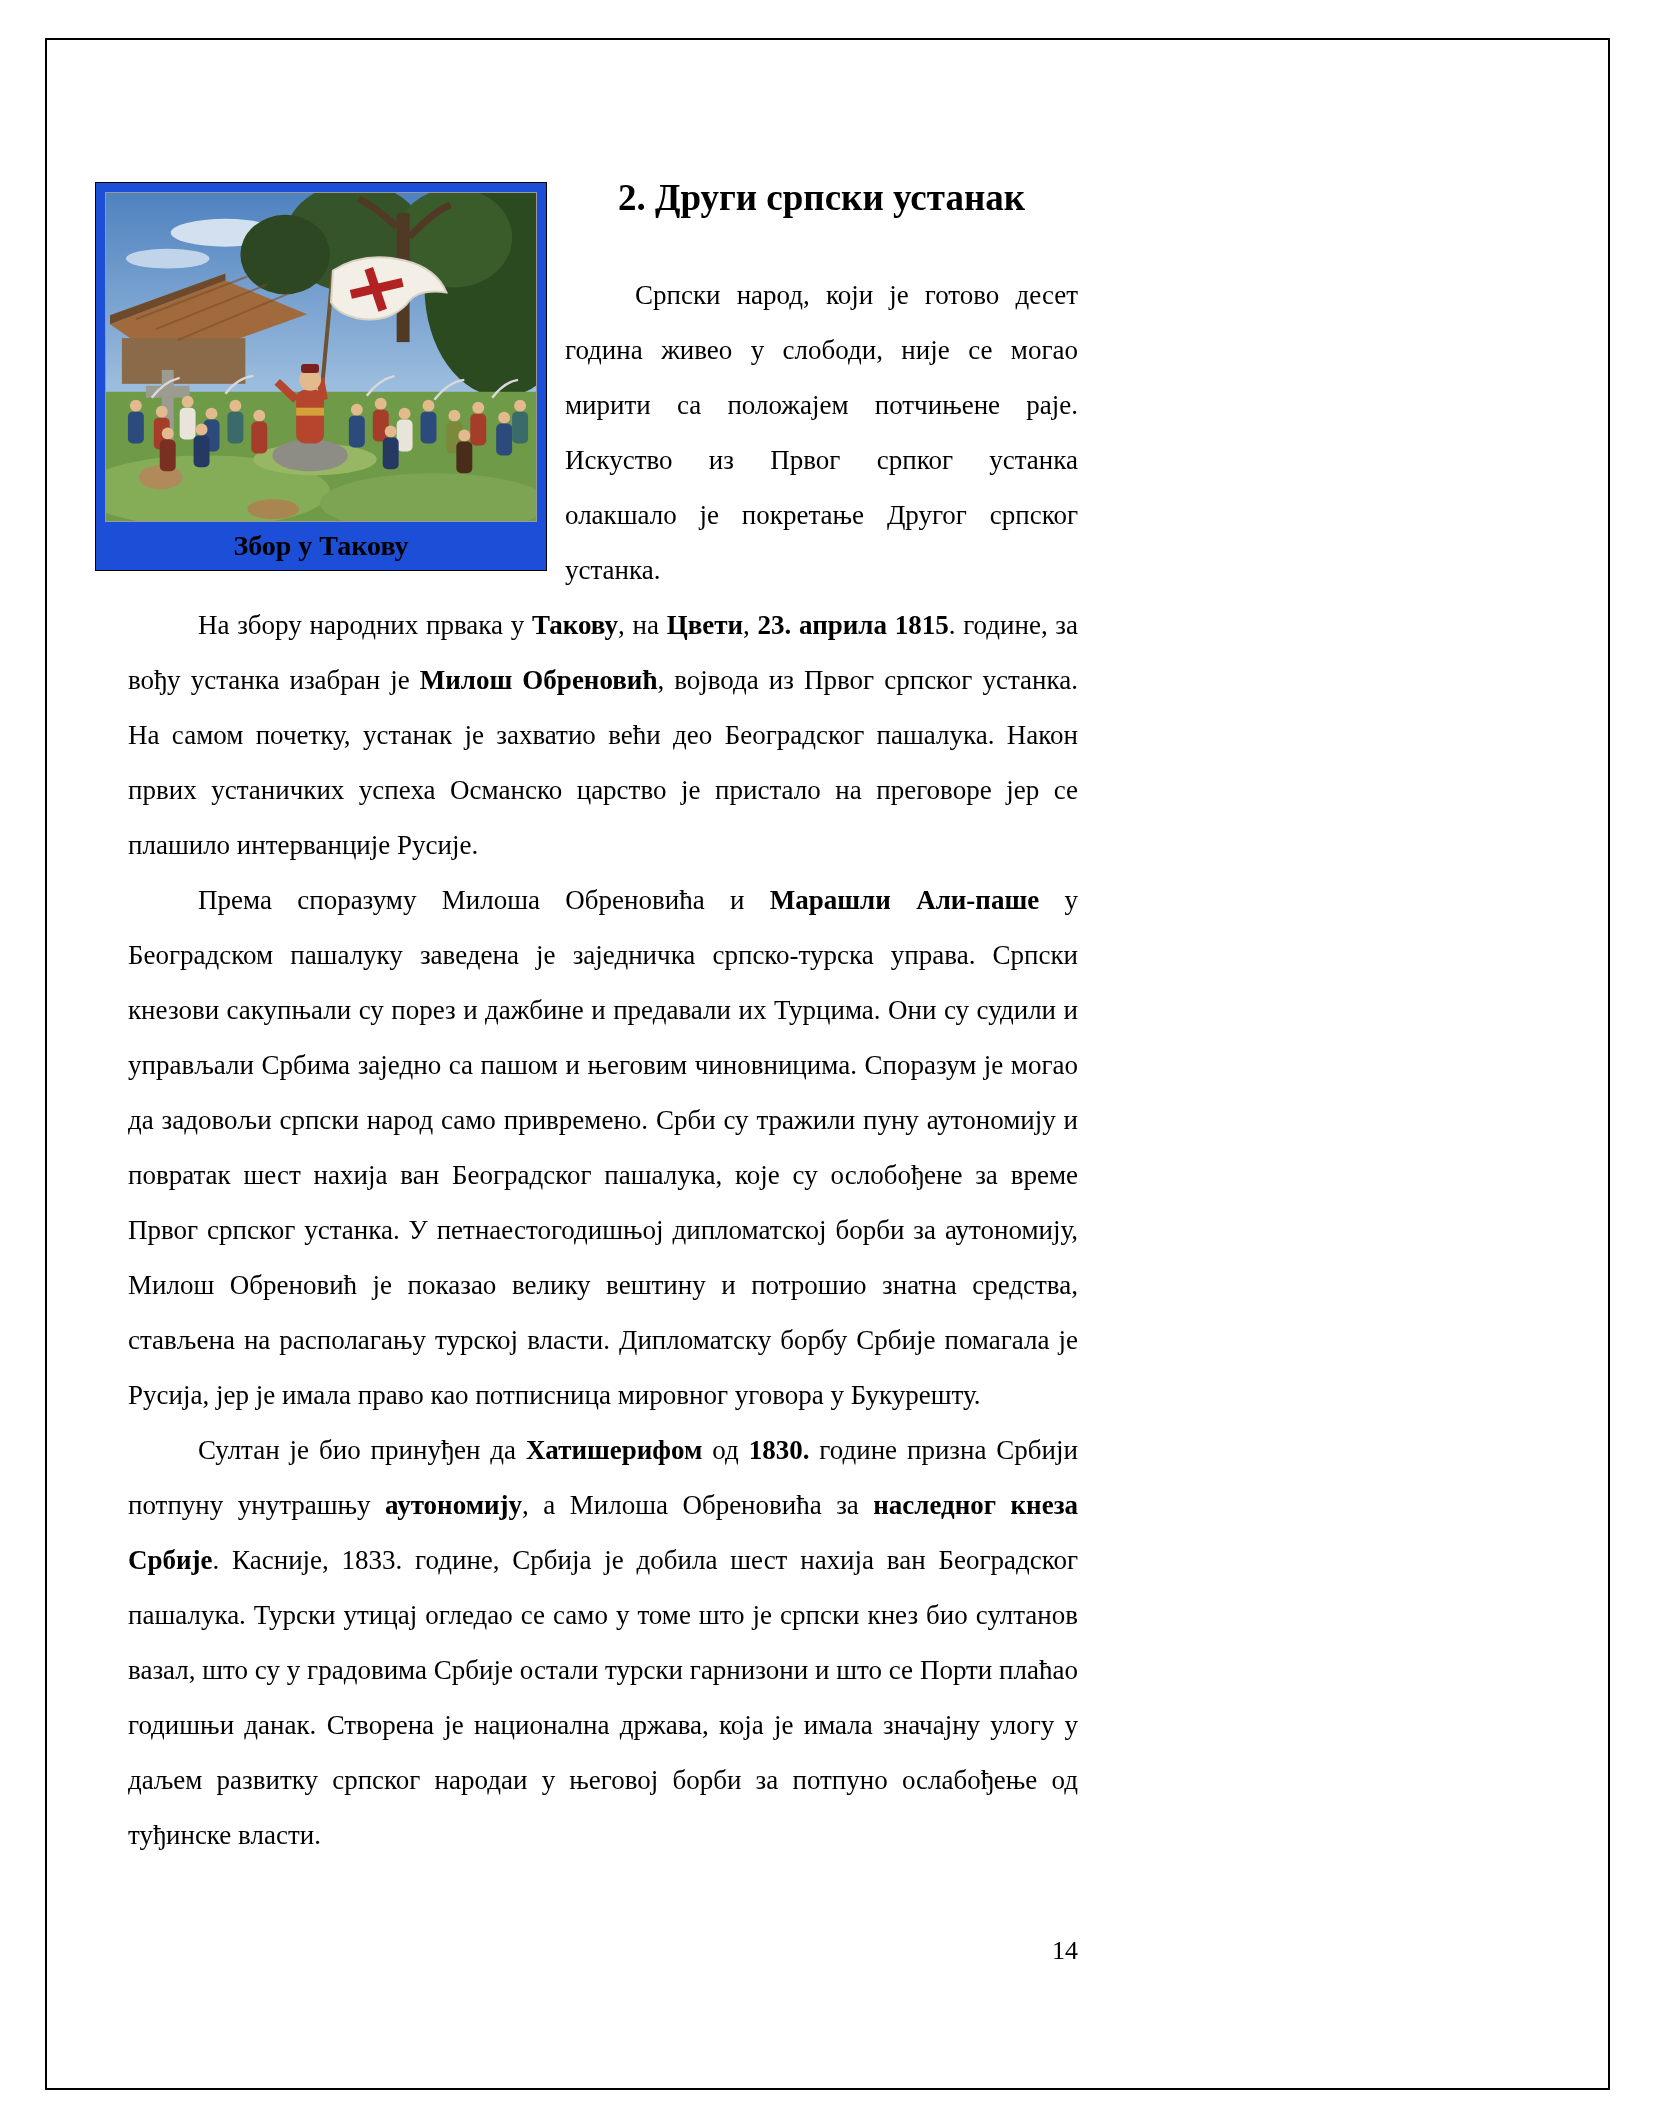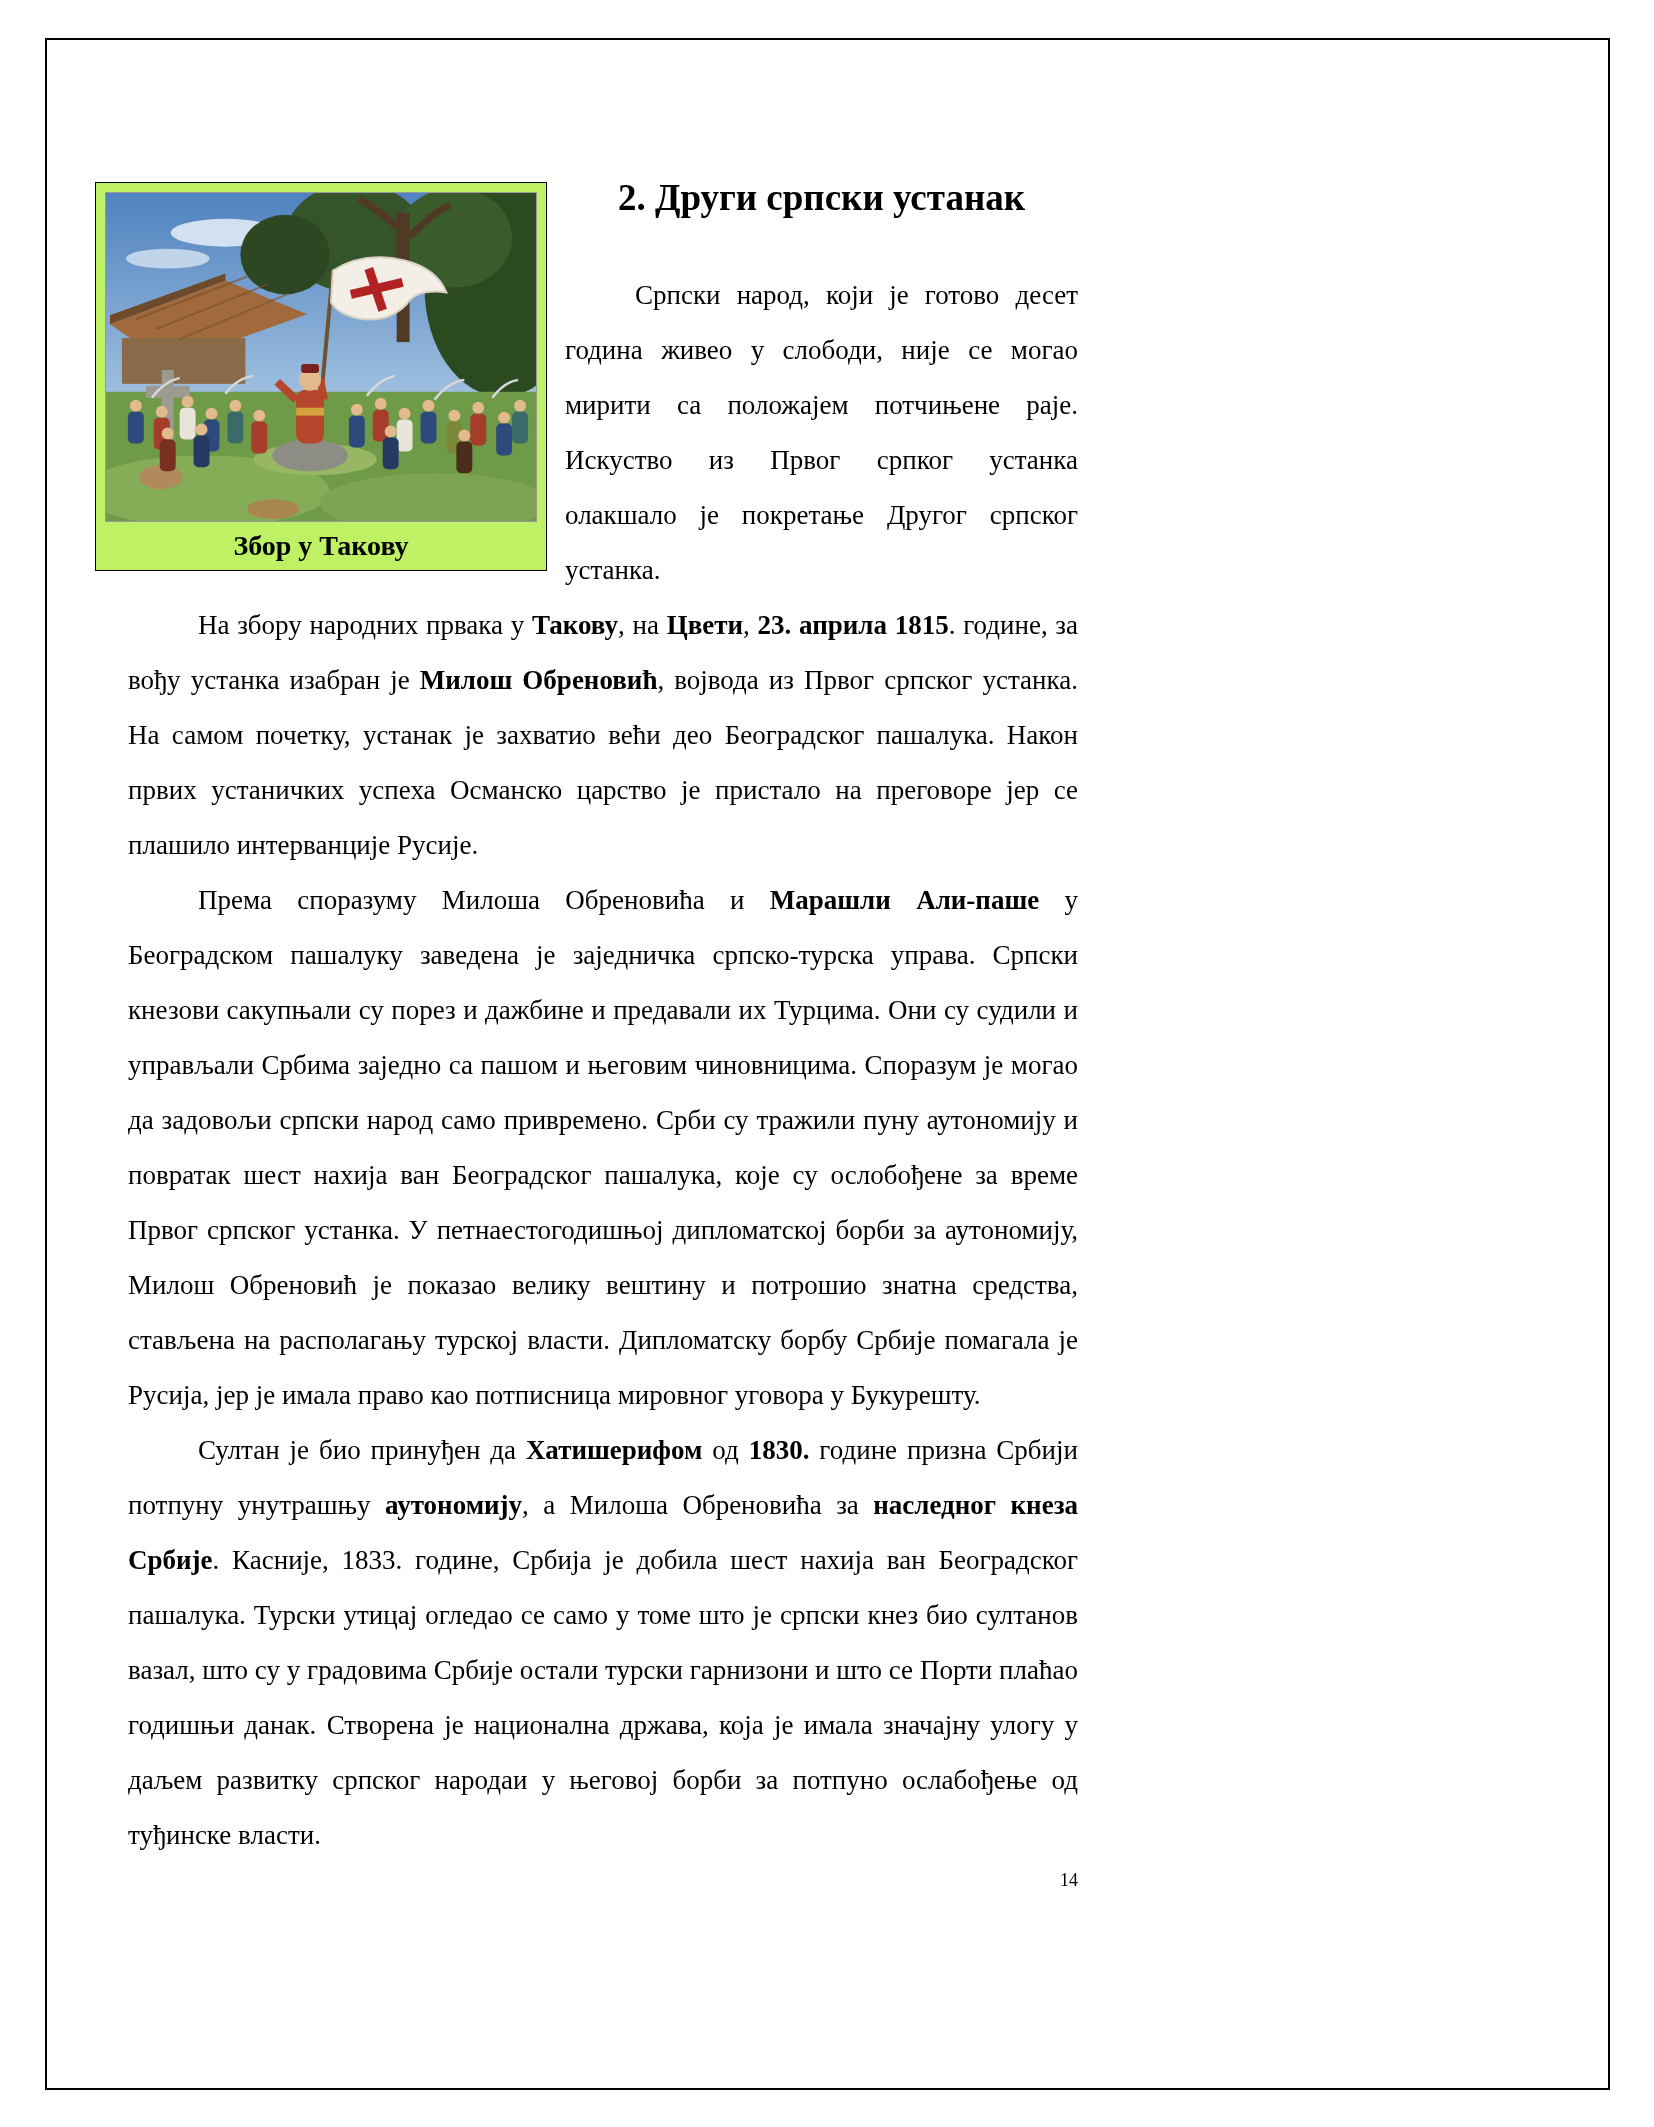--- a/index.html
+++ b/index.html
@@ -20,21 +20,21 @@
   .content {
     position: absolute;
     top: 180px; left: 128px;
     width: 950px;
   }
   .figure {
     float: left;
     width: 432px;
     padding: 9px 9px 2px 9px;
     border: 1px solid #000;
-    background: #bef264;
+    background: #1d4ed8;
     margin: 2px 18px 6px -33px;
   }
   .painting-wrap {
     width: 432px; height: 330px;
     border: 1px solid #999;
     box-sizing: border-box;
     overflow: hidden;
     background: #7aa7d4;
   }
   .painting-wrap svg { display: block; width: 100%; height: 100%; }
@@ -54,24 +54,24 @@
   .body-text p.para {
     margin: 0;
     font-size: 27px;
     line-height: 55px;
     text-align: justify;
     text-indent: 70px;
   }
   .bold { font-weight: bold; }
   .page-number {
     position: absolute;
-    top: 1870px; left: 128px;
+    top: 1936px; left: 128px;
     width: 950px;
     text-align: right;
-    font-size: 18px;
+    font-size: 26px;
   }
 </style>
 </head>
 <body>
 
 <div class="page-border"></div>
 
 <div class="content">
 
   <figure class="figure">

